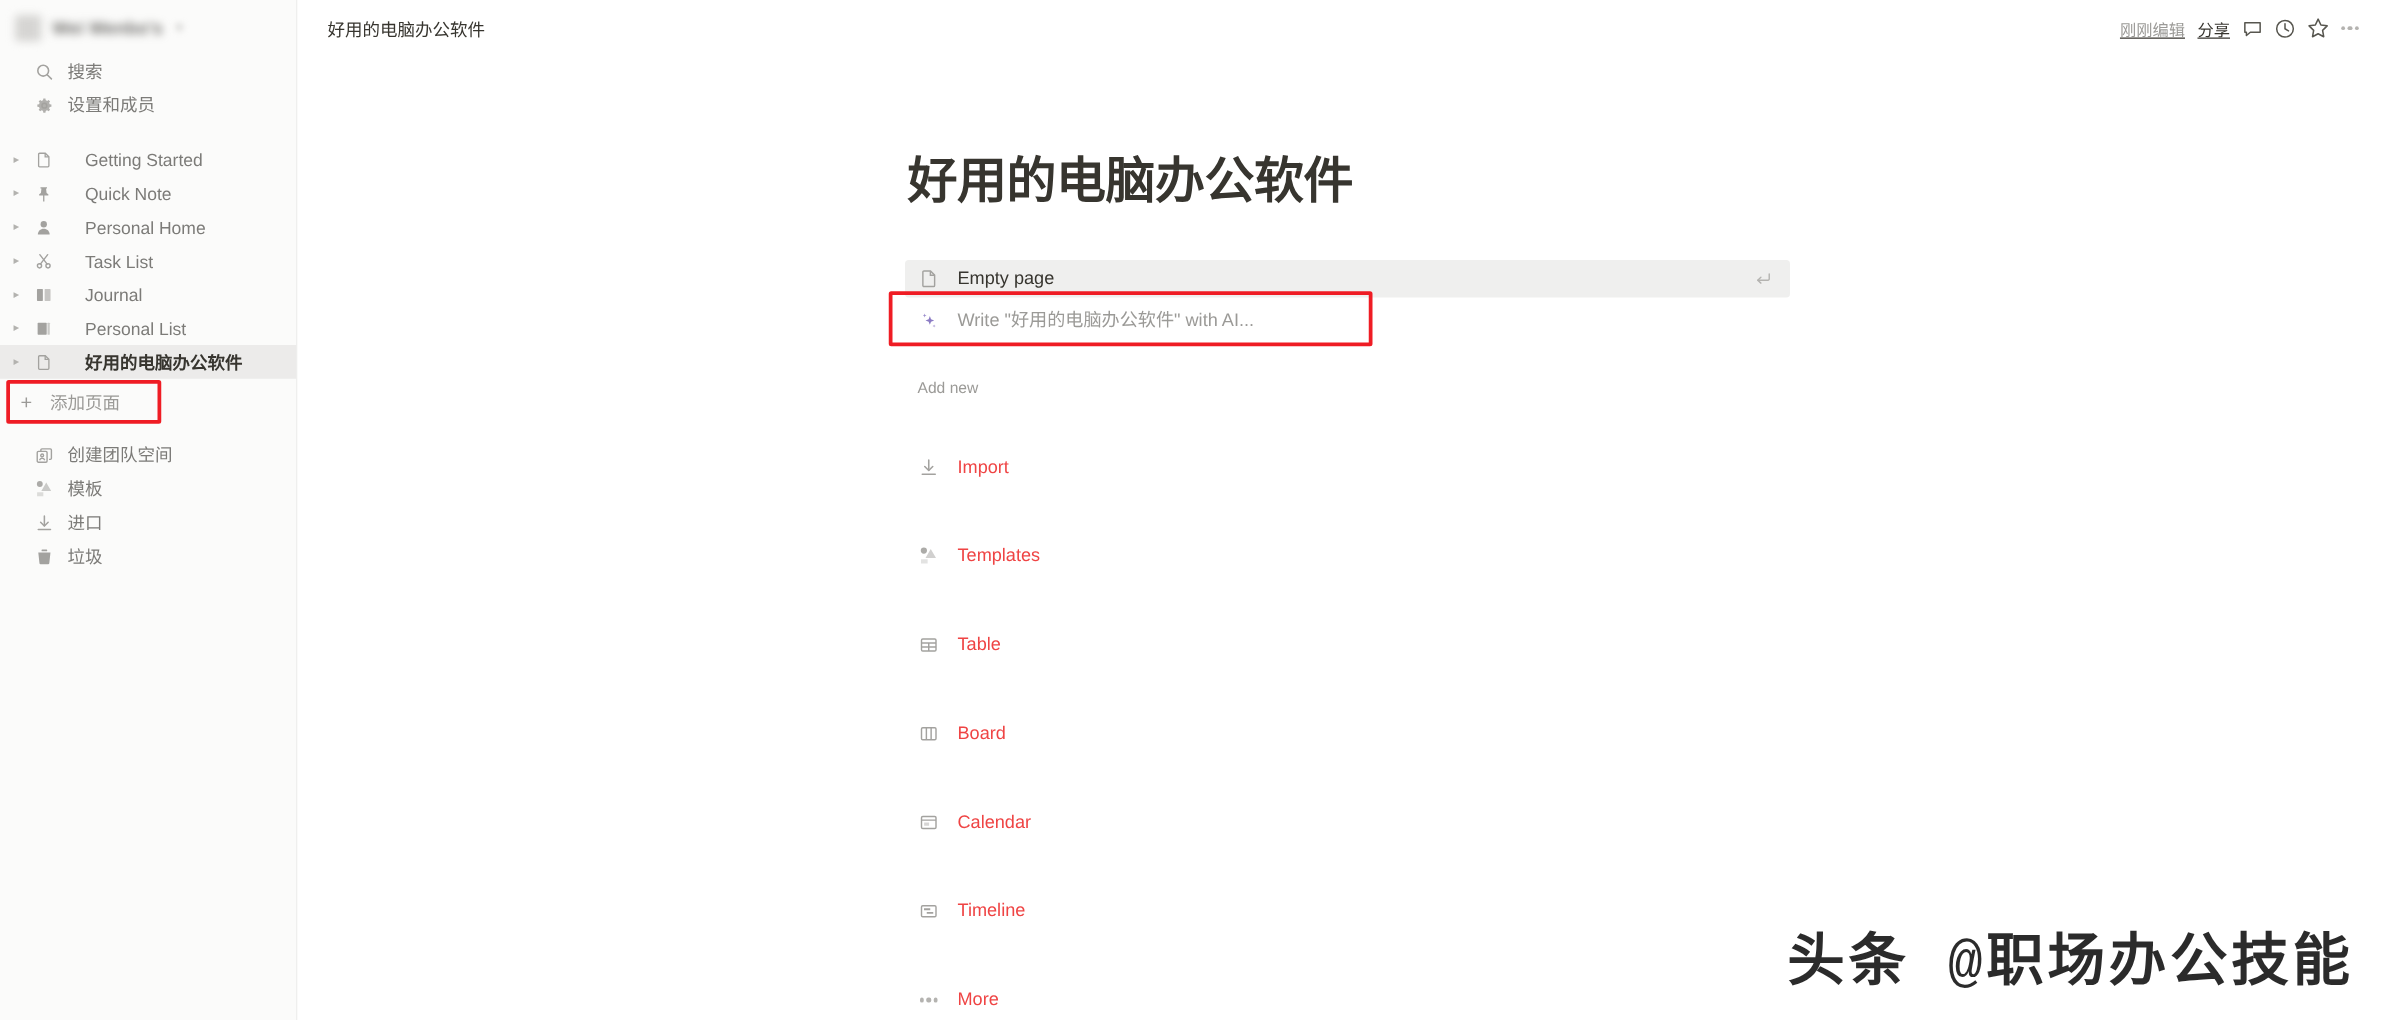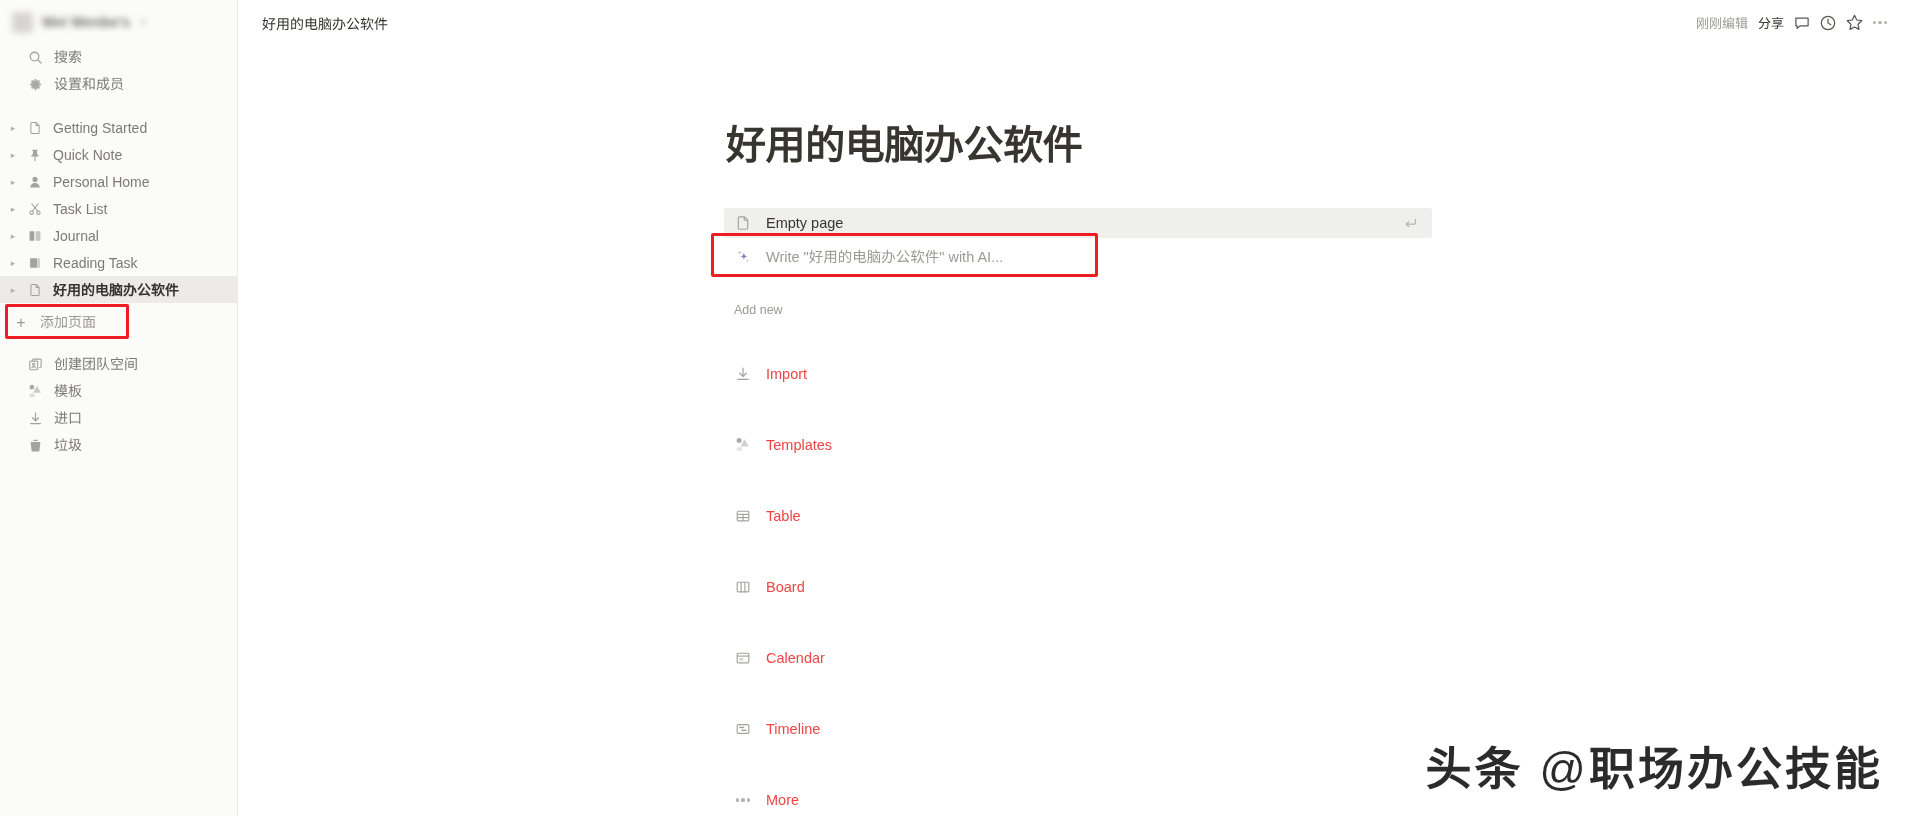--- a/index.html
+++ b/index.html
@@ -120,21 +120,21 @@
   .tree-icon {
     width: 18px; height: 18px;
     display: inline-flex; align-items: center; justify-content: center;
     flex: 0 0 18px;
     color: #a3a29f;
   }
   .tree-label {
     font-size: 14px;
     color: #7c7b78;
     line-height: 18px;
-    margin-left: 4px;
+    margin-left: 19px;
   }
 
   
   .addpage-wrap {
     position: relative;
     height: 36px;
     margin-top: 1px;
   }
   .addpage-row {
     display: flex;
@@ -187,22 +187,23 @@
     font-size: 14px;
     color: #37352f;
     cursor: pointer;
     padding: 2px 6px;
     border-radius: 3px;
     white-space: nowrap;
   }
 
   .topbar-right {
     display: flex;
-    align-items: flex-start;
+    align-items: flex-end;
     gap: 0;
+    text-decoration: underline;
   }
   .tb-text {
     font-size: 13px;
     color: #9b9a97;
     cursor: pointer;
     padding: 3px 5px;
     border-radius: 3px;
     white-space: nowrap;
   }
   .tb-text.dark { color: #37352f; }
@@ -309,21 +310,21 @@
     position: absolute;
     right: 28px;
     bottom: 18px;
     font-size: 46px;
     font-weight: 700;
     color: #1a1a1a;
     letter-spacing: 3px;
     opacity: .92;
     white-space: nowrap;
     pointer-events: none;
-    font-family: Liberation Sans, sans-serif;
+    font-family: Liberation Mono, monospace;
   }
   .watermark .wm-at { font-weight: 400; }
 </style>
 </head>
 <body>
 
 <div class="app">
 
   <aside class="sidebar">
 
@@ -418,21 +419,21 @@
       </div>
 
       <div class="tree-item">
         <span class="tree-caret">▸</span>
         <span class="tree-icon">
           <svg width="14" height="14" viewBox="0 0 16 16" fill="currentColor">
             <rect x="2.4" y="2.6" width="8.3" height="10.8" rx=".6"></rect>
             <rect x="11.4" y="2.6" width="2.1" height="10.8" rx=".4" opacity=".55"></rect>
           </svg>
         </span>
-        <span class="tree-label">Reading Task</span>
+        <span class="tree-label">Personal List</span>
       </div>
 
       <div class="tree-item selected">
         <span class="tree-caret">▸</span>
         <span class="tree-icon">
           <svg width="14" height="14" viewBox="0 0 16 16" fill="none" stroke="currentColor" stroke-width="1.2">
             <path d="M9.4 1.8H4.2a.9.9 0 0 0-.9.9v10.6a.9.9 0 0 0 .9.9h7.6a.9.9 0 0 0 .9-.9V5.1L9.4 1.8z"></path>
             <path d="M9.3 1.9v3.3h3.3"></path>
           </svg>
         </span>

